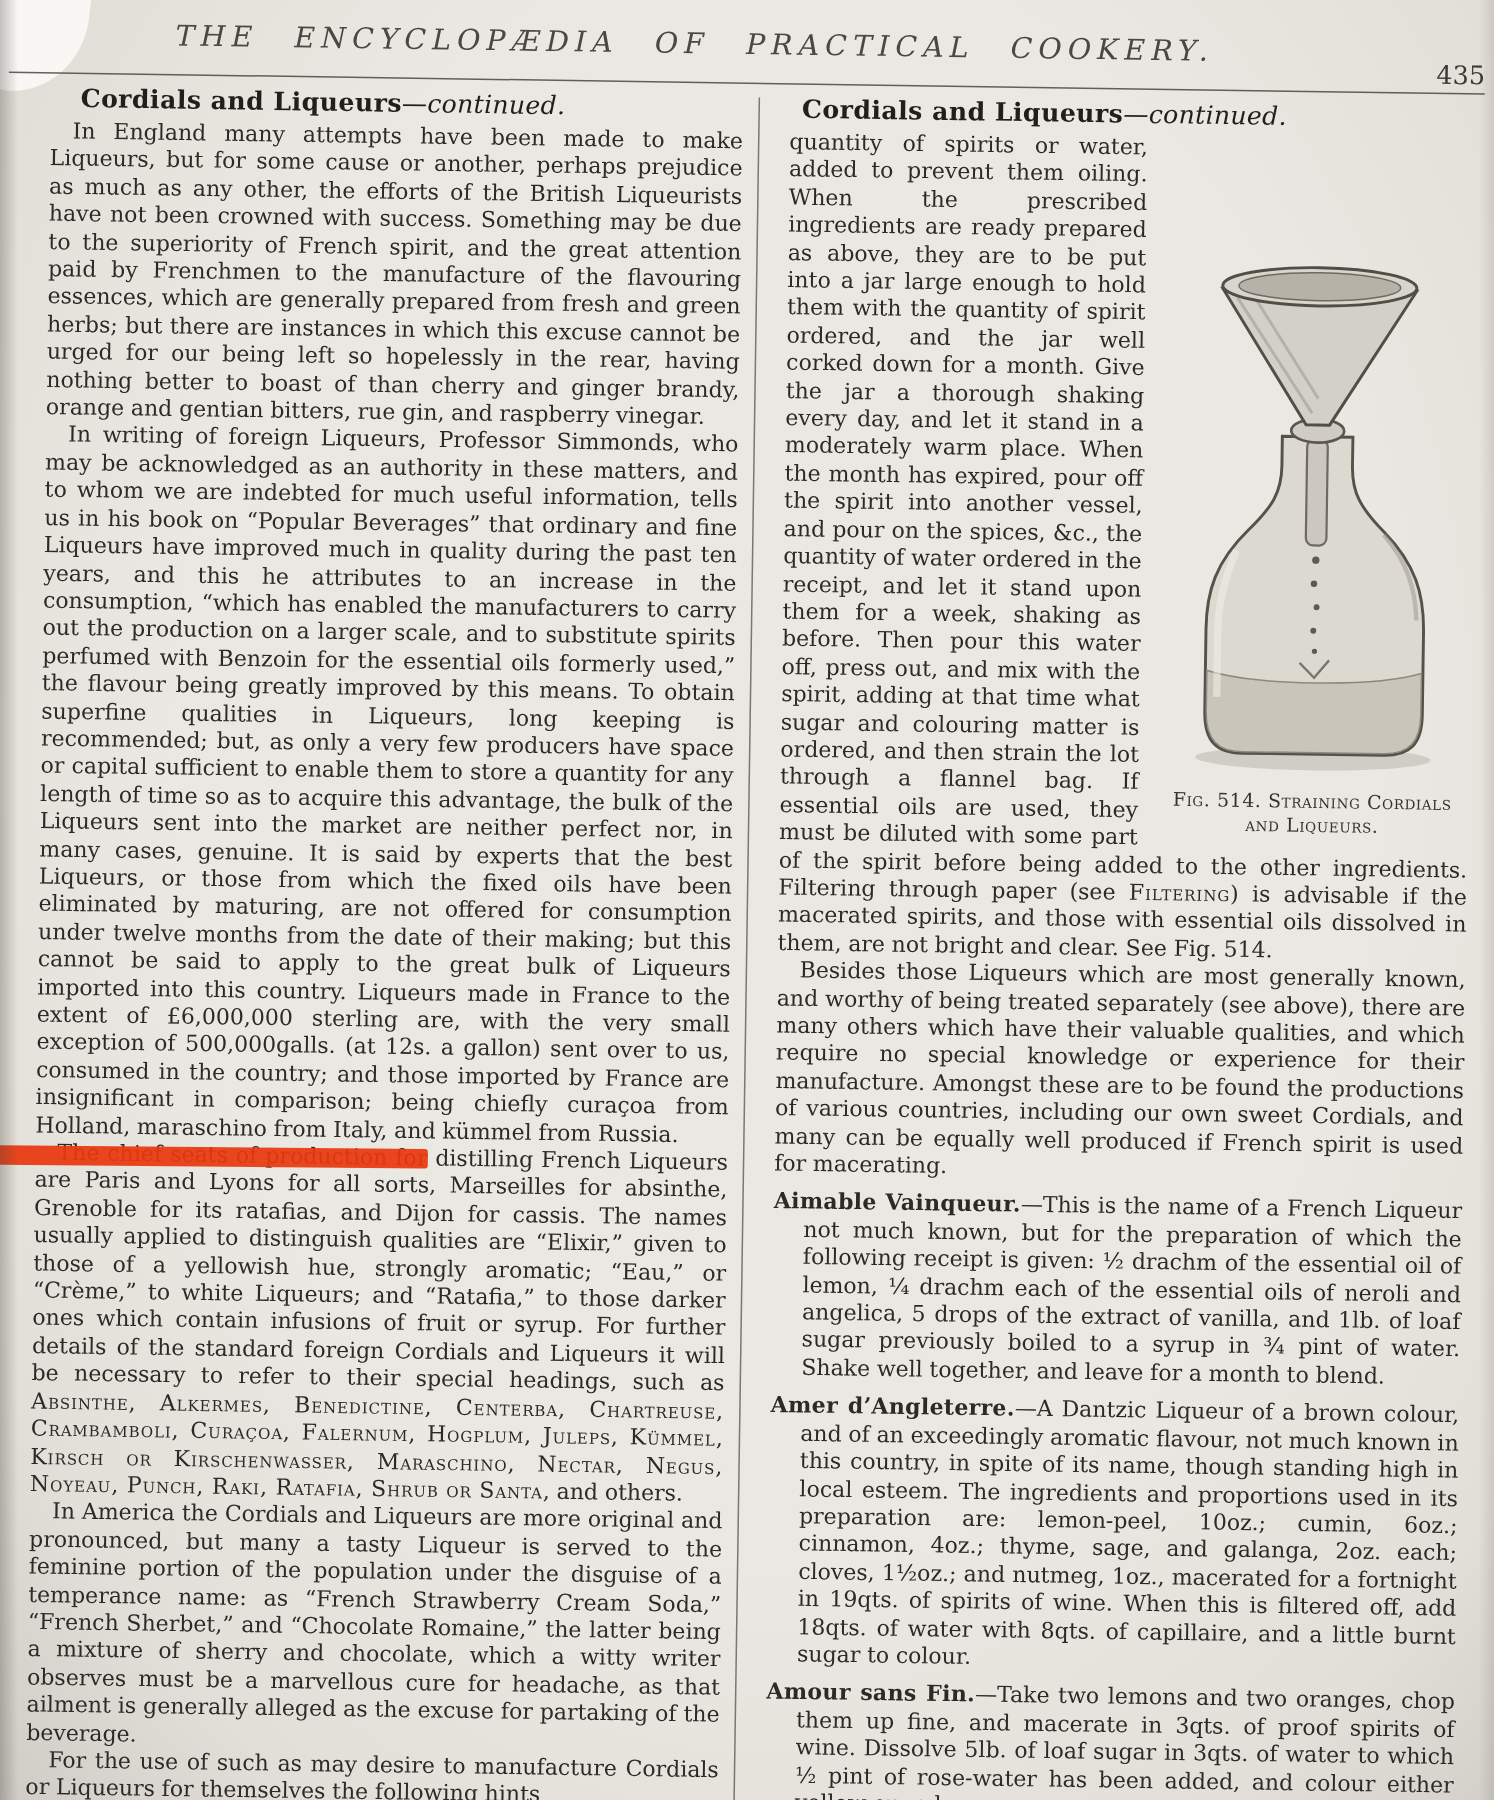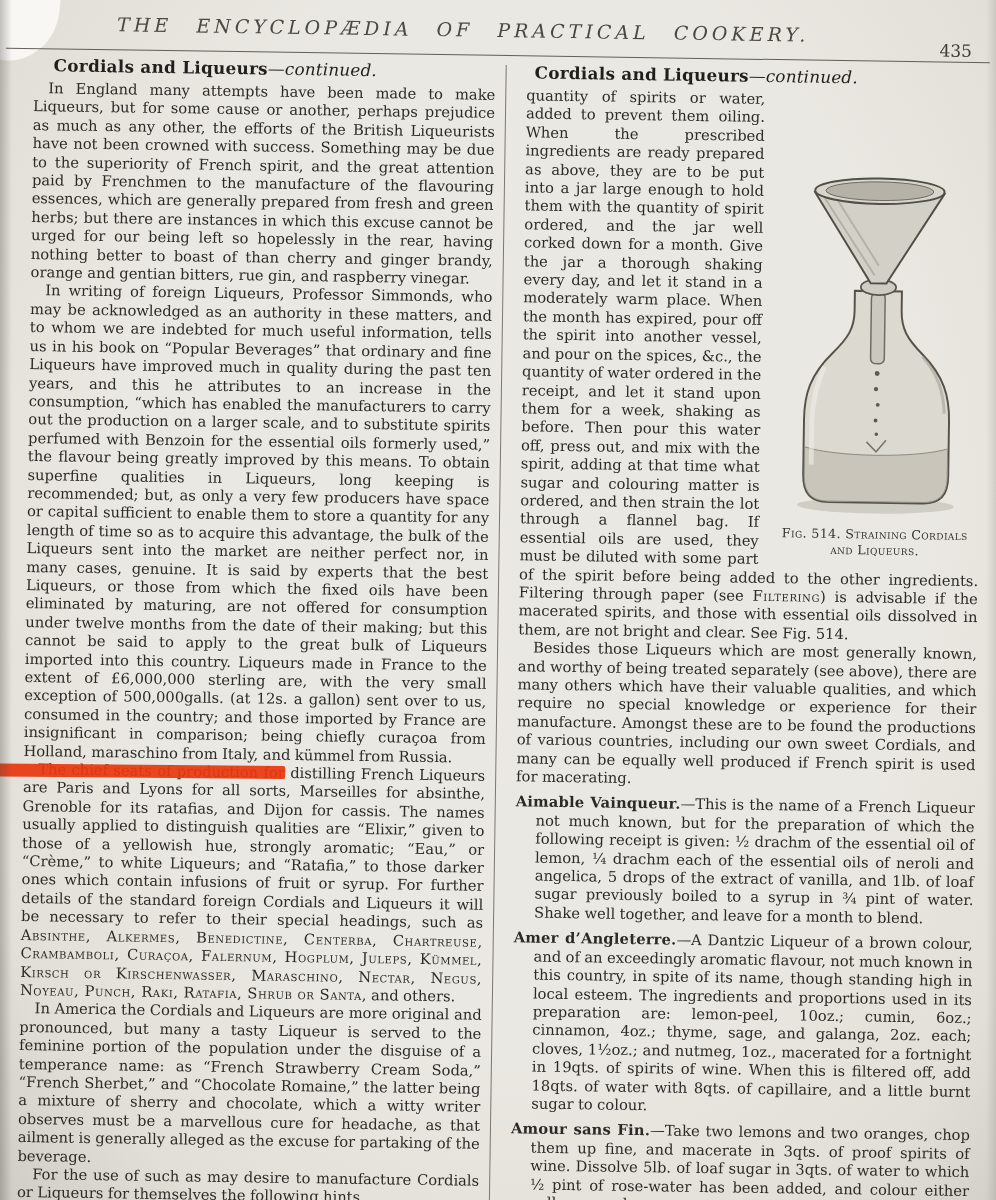--- a/index.html
+++ b/index.html
@@ -21,21 +21,21 @@
     position:absolute;top:-16px;left:-14px;width:72px;height:78px;
     background:#f8f7f4;border-radius:0 18% 70% 30%;transform:rotate(6deg);
   }
   .tilt{position:absolute;inset:0;transform:rotate(0.85deg);transform-origin:30px 44px;}
   
   .running-head{
     position:absolute;top:12px;left:0;right:70px;text-align:center;
     font-style:italic;font-size:19px;letter-spacing:4px;word-spacing:14px;
     color:#4a4842;white-space:nowrap;
   }
-  .page-number{position:absolute;top:27px;right:24px;font-size:17px;color:#3c3a35;}
+  .page-number{position:absolute;top:27px;right:6px;font-size:17px;color:#3c3a35;}
   .header-rule{
     position:absolute;top:48px;left:6px;right:6px;height:0;
     border-top:1.6px solid rgba(72,70,64,.85);
     box-shadow:0 2px 0 -0.5px rgba(72,70,64,.25);
   }
   
   .columns{position:absolute;top:54px;left:0;right:0;bottom:0;}
   .col-rule{position:absolute;left:506px;top:4px;bottom:-30px;width:1.4px;background:rgba(85,82,75,.75);}
   .col-left{position:absolute;left:34px;top:0;width:462px;}
   .col-right{position:absolute;left:527px;top:0;width:459px;}

